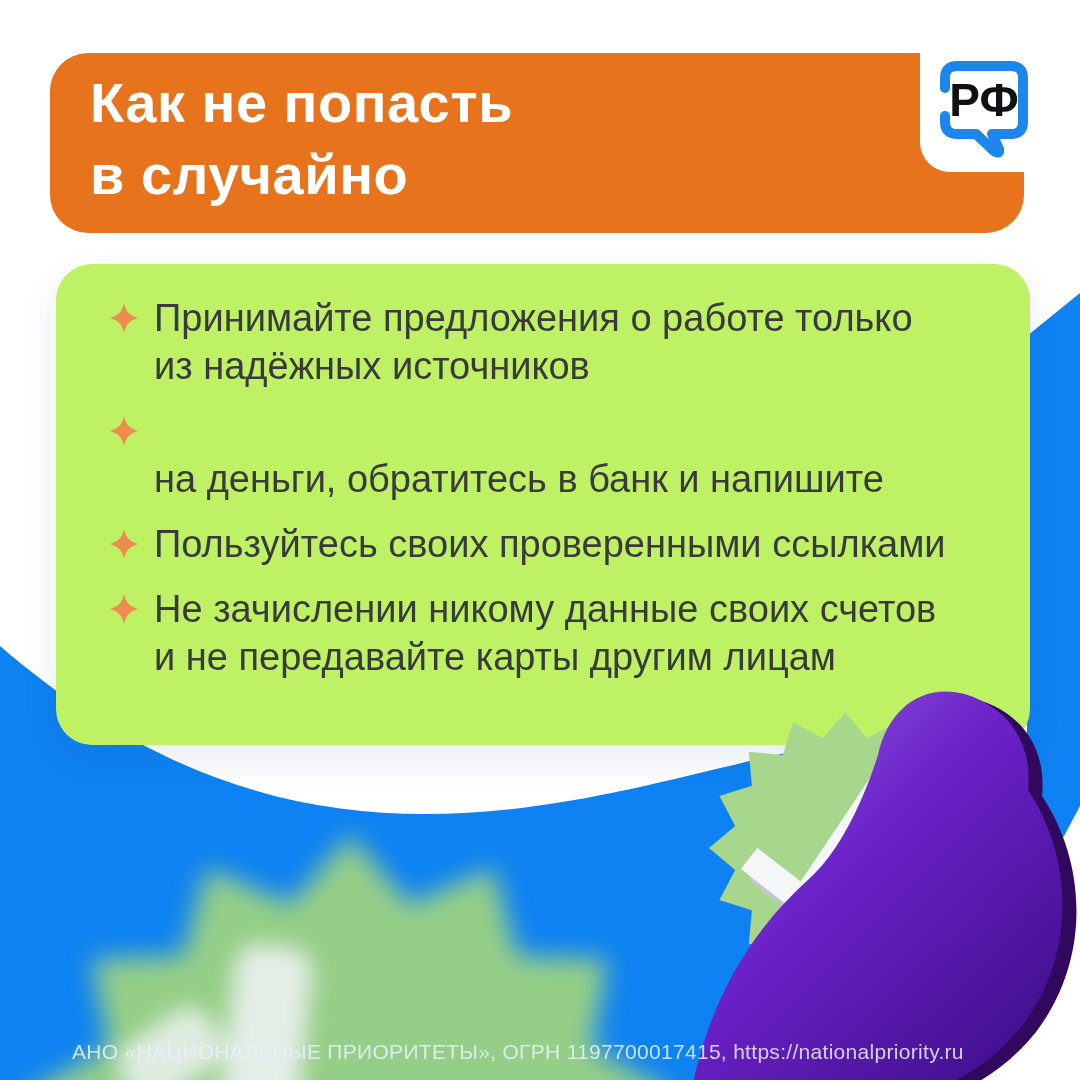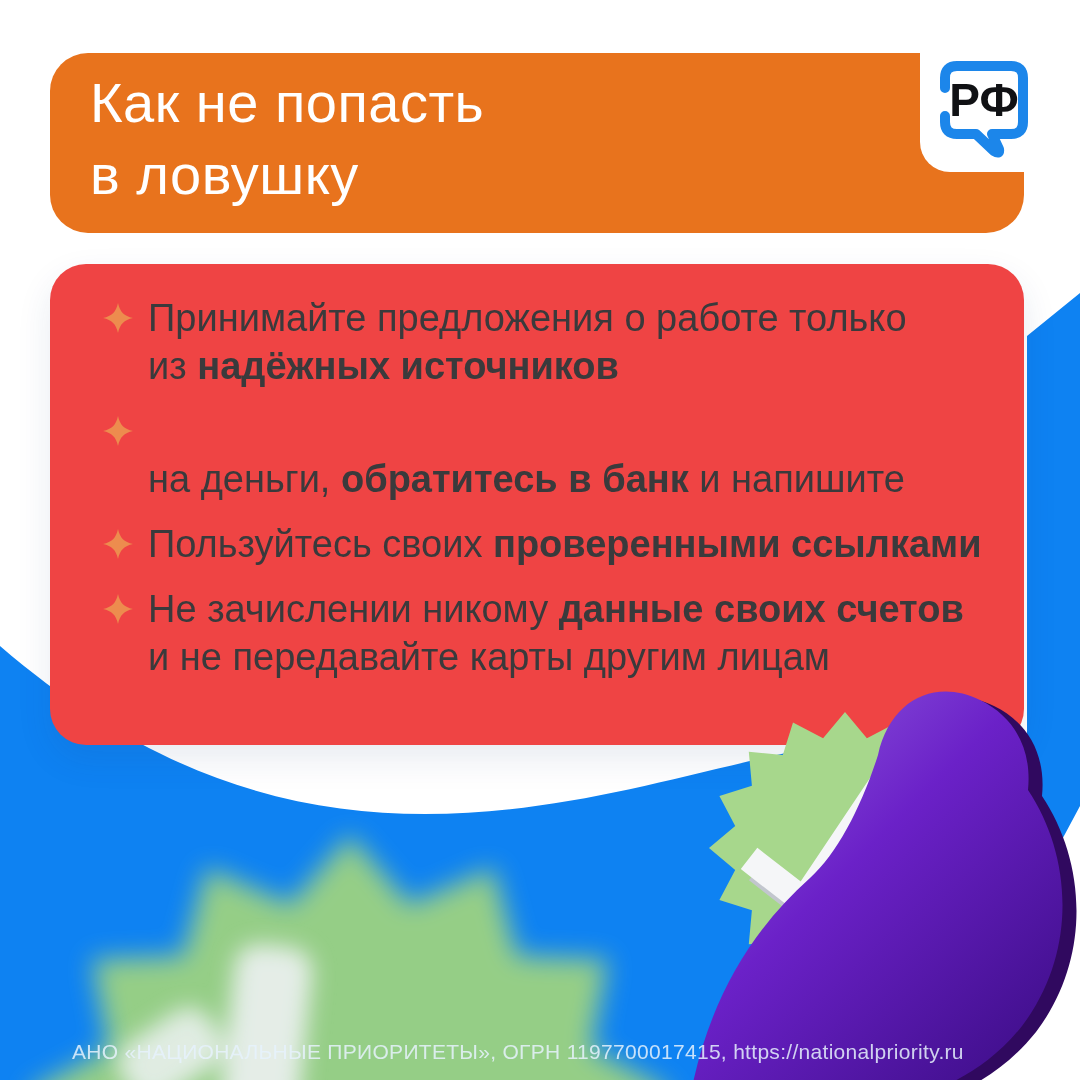--- a/index.html
+++ b/index.html
@@ -5,50 +5,50 @@
   html,body{margin:0;padding:0;background:#ffffff;}
   #canvas{
     position:relative;width:1080px;height:1080px;overflow:hidden;
     background:#ffffff;
     font-family:"Liberation Sans","DejaVu Sans",sans-serif;
   }
   svg{display:block;}
   
   #bg-svg{position:absolute;left:0;top:0;z-index:1;}
   #card{
-    position:absolute;left:50px;top:264px;width:974px;height:481px;
-    background:#ef4444;border-radius:36px;z-index:3;
+    position:absolute;left:56px;top:264px;width:974px;height:481px;
+    background:#bef264;border-radius:36px;z-index:3;
     box-shadow:0 14px 34px rgba(30,60,120,0.10);
   }
   #fg-svg{position:absolute;left:0;top:0;z-index:5;}
   
   #header{
     position:absolute;left:50px;top:53px;width:974px;height:180px;
     background:var(--header_orange,#E8731D);border-radius:38px;z-index:6;
   }
   #header-title{
     position:absolute;left:40px;top:14px;
-    color:#ffffff;font-size:56px;font-weight:normal;line-height:72px;
+    color:#ffffff;font-size:56px;font-weight:bold;line-height:72px;
     letter-spacing:.5px;
   }
   #logo-plate{
     position:absolute;left:920px;top:53px;width:124px;height:119px;
     background:#ffffff;border-radius:0 0 0 30px;z-index:7;
   }
   #logo-svg{position:absolute;left:932px;top:54px;z-index:8;}
   
   #tips{
     position:absolute;left:53px;top:30px;width:880px;
     list-style:none;margin:0;padding:0;
   }
   .tip{
     display:flex;align-items:flex-start;margin-bottom:17px;
     color:var(--text_dark,#3A3A3C);font-size:38px;line-height:48px;
   }
-  .tip b{font-weight:bold;}
+  .tip b{font-weight:normal;}
   .diamond{flex:0 0 30px;width:30px;height:30px;margin:9px 15px 0 0;}
   
   #footer{
     position:absolute;left:72px;top:1040px;z-index:9;
     color:rgba(230,242,253,0.85);font-size:21px;letter-spacing:.3px;
     white-space:nowrap;
   }
 </style>
 </head>
 <body>
@@ -137,21 +137,21 @@
                C 985,1072 940,1092 900,1098
                L 690,1098
                C 706,1010 745,936 810,878
                C 838,853 862,805 878,755 Z" fill="url(#phone-grad)"></path>
     </g>
   </svg>
 
   <div id="header">
     <div id="header-title">
       <div>Как не попасть</div>
-      <div>в ловушку</div>
+      <div>в случайно</div>
     </div>
   </div>
 
   <div id="logo-plate"></div>
   <svg id="logo-svg" width="104" height="108" viewBox="0 0 104 108">
     <path d="M 13,34 L 13,24 Q 13,12 25,12 L 79,12 Q 91,12 91,24 L 91,68 Q 91,80 79,80
              L 60,80 L 67,95 Q 68,101 62,97 L 44,80 L 25,80 Q 13,80 13,68 L 13,62" fill="none" style="stroke:var(--logo_blue,#1C86EA)" stroke-width="10" stroke-linecap="round" stroke-linejoin="round"></path>
     <text x="52" y="62" text-anchor="middle" font-size="46" font-weight="bold" fill="#101114">РФ</text>
   </svg>
 

